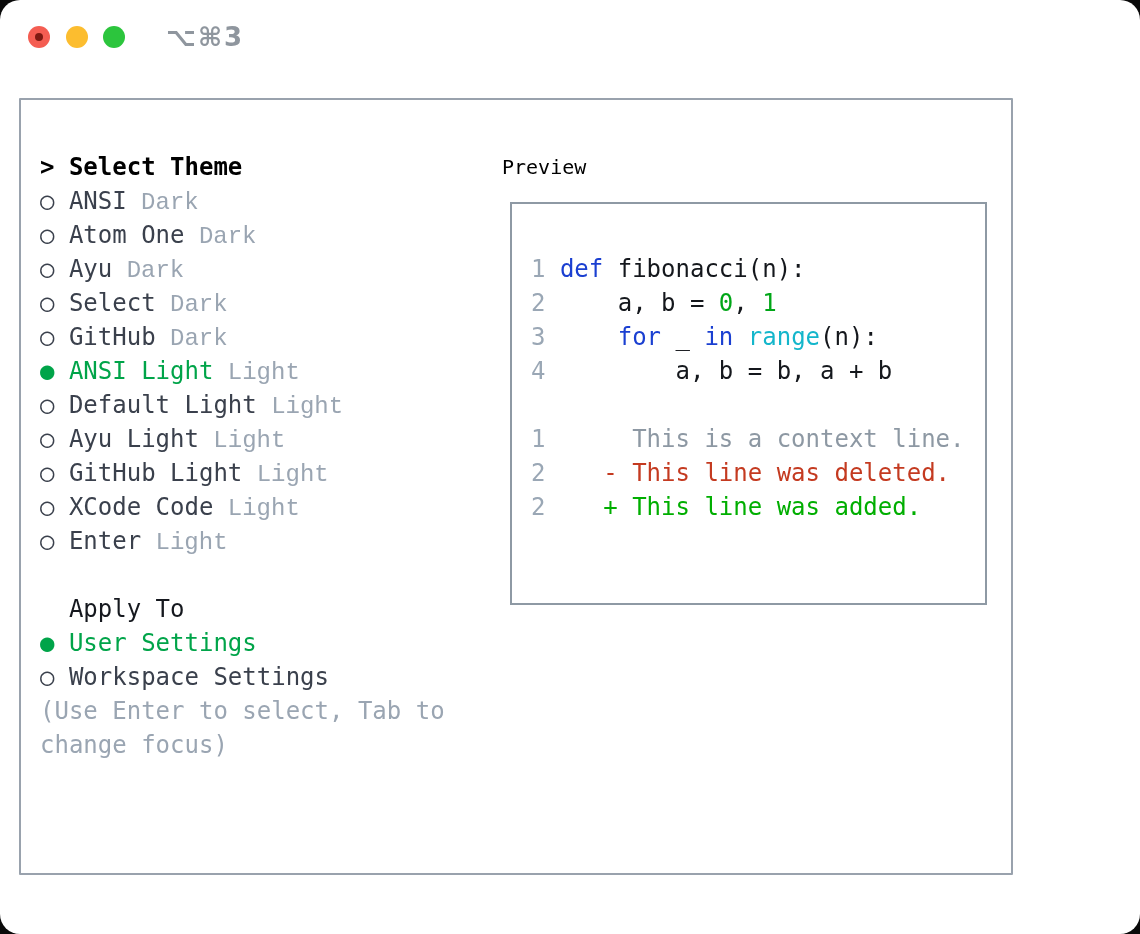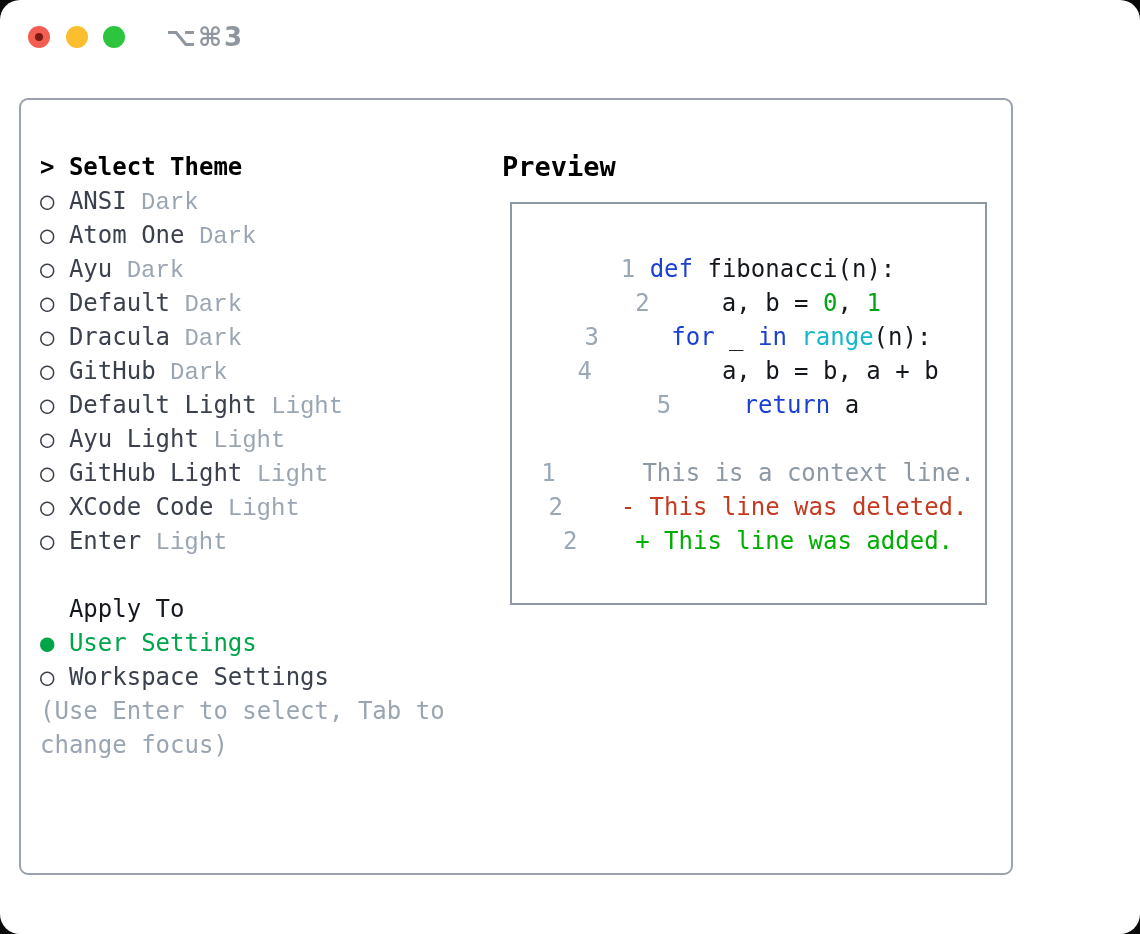--- a/index.html
+++ b/index.html
@@ -17,49 +17,49 @@
   .tl-yellow{left:66px;background:var(--light-yellow);}
   .tl-green{left:103px;background:var(--light-green);}
   .wtitle{
     position:absolute;left:166px;top:22px;font-size:26px;line-height:30px;
     font-weight:600;color:var(--title-text);letter-spacing:2px;
     font-family:"DejaVu Sans",sans-serif;
   }
   
   .panel{
     position:absolute;left:19px;top:98px;width:994px;height:777px;
-    border:2px solid var(--panel-border);border-radius:9px;box-sizing:border-box;
+    border:2px solid var(--panel-border);border-radius:1px;box-sizing:border-box;
     background:#fff;
   }
   
   .left{
     position:absolute;left:19px;top:50px;width:445px;
     font-size:24px;line-height:34px;color:var(--item-text);
   }
   .row{height:34px;white-space:pre;}
   .cursor,.bullet{display:inline-block;width:2ch;}
   .list-header{font-weight:700;color:var(--header-text);}
   .item .nm{color:var(--item-text);}
   .item .variant{color:var(--muted);margin-left:1ch;font-family:Liberation Mono, monospace;}
   .item.selected .bullet,.item.selected .nm{color:var(--accent-green);}
   .apply-header{margin-top:34px;padding-left:2ch;color:#15181e;}
   .hint{
     width:424px;white-space:normal;color:var(--hint-text);
   }
   
   .preview-title{
-    position:absolute;left:481px;top:50px;font-size:27px;line-height:34px;
-    font-weight:700;color:var(--header-text);
+    position:absolute;left:481px;top:50px;font-size:20px;line-height:34px;
+    font-weight:400;color:var(--header-text);
   }
   .preview-box{
     position:absolute;left:489px;top:102px;width:477px;height:403px;
     border:2px solid var(--box-border);box-sizing:border-box;background:#fff;
     padding:48px 0 0 19px;overflow:hidden;
   }
-  .cline{font-size:24px;line-height:34px;white-space:pre;text-align:center;}
+  .cline{font-size:24px;line-height:34px;white-space:pre;}
   .ln{color:var(--line-number);}
   .kw{color:var(--keyword);}
   .fg{color:var(--code-fg);}
   .num{color:var(--number);}
   .fn{color:var(--function);}
   .ctx{color:var(--context);}
   .del{color:var(--deleted);}
   .add{color:var(--added);}
 </style>
 </head>
@@ -76,23 +76,23 @@
 
   <div class="panel">
 
     <div class="left">
       <div class="row list-header"><span class="cursor">&gt;</span><span>Select Theme</span></div>
 
       <div>
           <div class="row item"><span class="bullet">○</span><span class="nm">ANSI</span><span class="variant">Dark</span></div>
           <div class="row item"><span class="bullet">○</span><span class="nm">Atom One</span><span class="variant">Dark</span></div>
           <div class="row item"><span class="bullet">○</span><span class="nm">Ayu</span><span class="variant">Dark</span></div>
-          <div class="row item"><span class="bullet">○</span><span class="nm">Default</span><span class="variant">Dark</span></div>
-          <div class="row item"><span class="bullet">○</span><span class="nm">Dracula</span><span class="variant">Dark</span></div>
+          <div class="row item"><span class="bullet">○</span><span class="nm">Select</span><span class="variant">Dark</span></div>
           <div class="row item"><span class="bullet">○</span><span class="nm">GitHub</span><span class="variant">Dark</span></div>
+          <div class="row item selected"><span class="bullet">●</span><span class="nm">ANSI Light</span><span class="variant">Light</span></div>
           <div class="row item"><span class="bullet">○</span><span class="nm">Default Light</span><span class="variant">Light</span></div>
           <div class="row item"><span class="bullet">○</span><span class="nm">Ayu Light</span><span class="variant">Light</span></div>
           <div class="row item"><span class="bullet">○</span><span class="nm">GitHub Light</span><span class="variant">Light</span></div>
           <div class="row item"><span class="bullet">○</span><span class="nm">XCode Code</span><span class="variant">Light</span></div>
           <div class="row item"><span class="bullet">○</span><span class="nm">Enter</span><span class="variant">Light</span></div>
         </div>
 
       <div class="row apply-header">Apply To</div>
       <div>
           <div class="row item selected"><span class="bullet">●</span><span class="nm">User Settings</span></div>
@@ -102,21 +102,20 @@
       <div class="hint">(Use Enter to select, Tab to change focus)</div>
     </div>
 
     <div class="preview-title">Preview</div>
     <div class="preview-box">
       <div>
           <div class="cline"><span class="ln">1 </span><span class="kw">def</span><span class="fg"> fibonacci(n):</span></div>
           <div class="cline"><span class="ln">2 </span><span class="fg">    a, b = </span><span class="num">0</span><span class="fg">, </span><span class="num">1</span></div>
           <div class="cline"><span class="ln">3 </span><span class="fg">    </span><span class="kw">for</span><span class="fg"> _ </span><span class="kw">in</span><span class="fg"> </span><span class="fn">range</span><span class="fg">(n):</span></div>
           <div class="cline"><span class="ln">4 </span><span class="fg">        a, b = b, a + b</span></div>
-          <div class="cline"><span class="ln">5 </span><span class="fg">    </span><span class="kw">return</span><span class="fg"> a</span></div>
           <div class="cline">&nbsp;</div>
           <div class="cline"><span class="ln">1 </span><span class="ctx">     This is a context line.</span></div>
           <div class="cline"><span class="ln">2 </span><span class="del">   - This line was deleted.</span></div>
           <div class="cline"><span class="ln">2 </span><span class="add">   + This line was added.</span></div>
         </div>
     </div>
 
   </div>
 </div>
 

